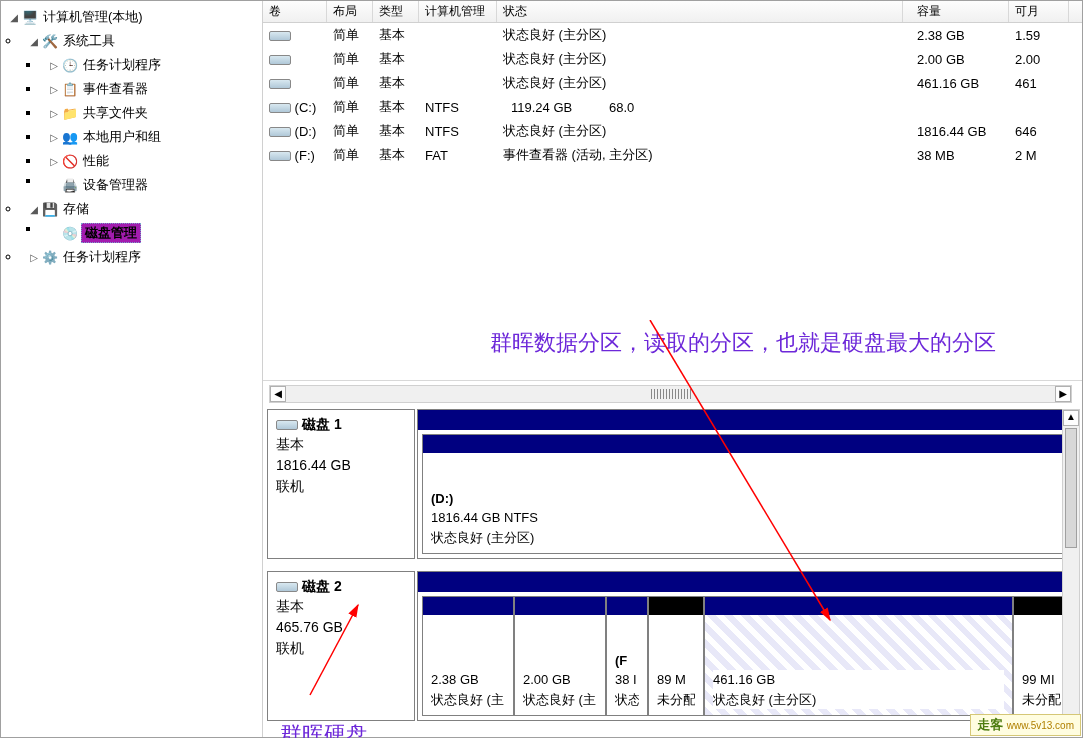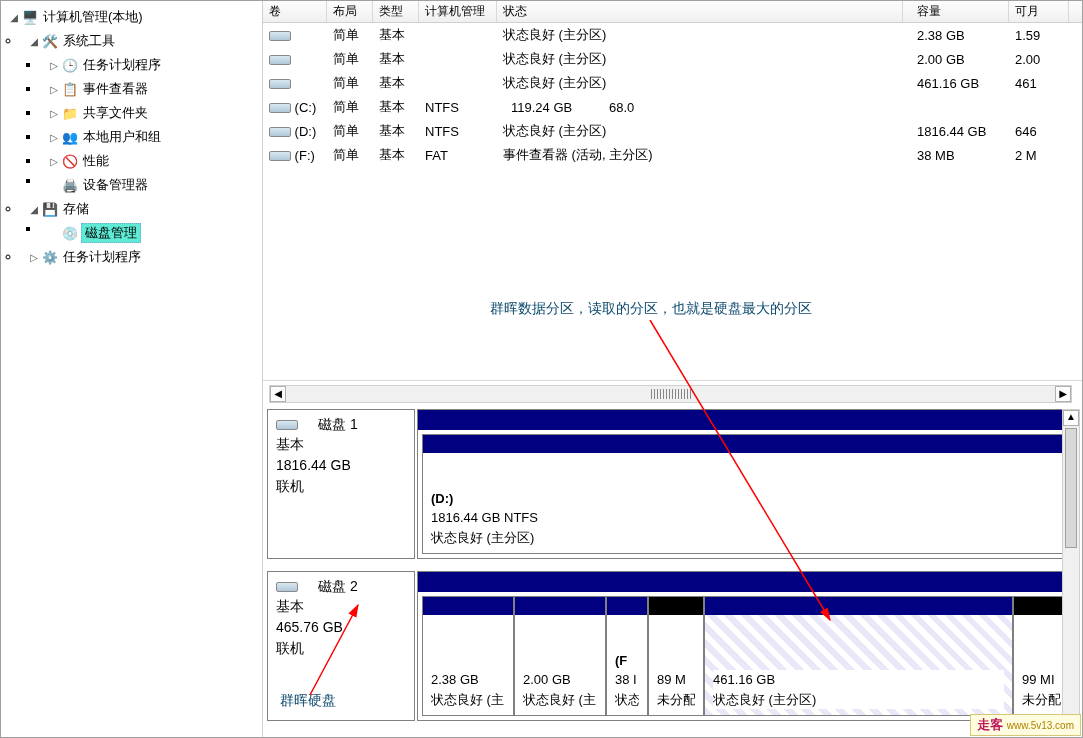--- a/index.html
+++ b/index.html
@@ -4,21 +4,21 @@
 <style>
 * { box-sizing: border-box; margin: 0; padding: 0; }
 body { font-family: "Microsoft YaHei", SimSun, Arial, sans-serif; font-size: 13px; background: #fff; color: #000; width: 1083px; height: 738px; overflow: hidden; position: relative; }
 .container { display: flex; height: 100%; border: 1px solid #a0a0a0; }
 .left-panel { width: 262px; border-right: 1px solid #d0d0d0; background: #fff; padding-top: 4px; overflow: hidden; }
 .tree { list-style: none; }
 .tree-node { display: flex; align-items: center; height: 24px; padding-left: 6px; cursor: default; white-space: nowrap; }
 .tree-node .exp { width: 14px; text-align: center; font-size: 10px; color: #595959; }
 .tree-node .ic { width: 18px; height: 18px; display: inline-flex; align-items: center; justify-content: center; margin-right: 2px; }
 .tree-node span.label { padding: 0 2px; }
-.tree-node.selected span.label-wrap { background: #5eead4; border: 1px dotted #7da2ce; padding: 0 1px; }
+.tree-node.selected span.label-wrap { background: #a21caf; border: 1px dotted #7da2ce; padding: 0 1px; font-weight: bold; }
 .tree-children { padding-left: 20px; }
 .right-panel { flex: 1; display: flex; flex-direction: column; background: #fff; overflow: hidden; }
 .volume-list { border-bottom: 1px solid #d8d8d8; height: 380px; overflow: hidden; }
 .vl-header { display: flex; background: linear-gradient(#fdfdfd,#f0f0f0); border-bottom: 1px solid #d0d0d0; height: 22px; }
 .vl-header .col { border-right: 1px solid #d8d8d8; padding: 2px 6px; font-size: 12px; white-space: nowrap; overflow: hidden; }
 .vl-rows { }
 .vl-row { display: flex; height: 24px; align-items: center; }
 .vl-row .col { padding: 0 6px; white-space: nowrap; overflow: hidden; font-size: 13px; }
 .col-vol { width: 64px; }
 .col-layout { width: 46px; }
@@ -28,39 +28,39 @@
 .col-cap { width: 98px; margin-left: 8px; }
 .col-avail { width: 60px; }
 .disk-icon { display:inline-block; width: 22px; height: 10px; background: linear-gradient(#d8e8f0,#b0c8d8); border:1px solid #888; border-radius:2px; vertical-align: middle; }
 .h-scroll { height: 18px; background: #f0f0f0; border: 1px solid #d0d0d0; margin: 4px 10px 2px 6px; position: relative; display:flex; align-items:center; }
 .h-scroll .arrow { width: 16px; height: 16px; border:1px solid #b0b0b0; background:#fdfdfd; font-size:10px; text-align:center; line-height:14px; }
 .h-scroll .track { flex:1; display:flex; justify-content:center; }
 .h-scroll .grip { width:40px; height:10px; background: repeating-linear-gradient(90deg,#888 0 1px,transparent 1px 3px); }
 .disk-view { flex:1; position: relative; padding: 4px; overflow: hidden; }
 .disk-row { display:flex; align-items:stretch; margin-bottom: 12px; height: 150px; }
 .disk-label-box { width: 148px; border: 1px solid #808080; background:#fff; padding: 6px 8px; display:flex; flex-direction:column; }
-.disk-label-box .dname { font-weight: normal; font-size: 14px; display:flex; align-items:center; gap:20px;text-align:center; }
+.disk-label-box .dname { font-weight: bold; font-size: 14px; display:flex; align-items:center; gap:4px;text-align:center; }
 .disk-label-box .dsub { font-size: 14px; line-height: 1.5; }
 .disk-bar { flex:1; border: 1px solid #808080; display:flex; flex-direction:column; margin-left: 2px; }
 .top-stripe { height: 20px; background: #000080; }
 .partitions { flex:1; display:flex; gap:0; padding: 4px; align-items:stretch; }
 .partition { border:1px solid #808080; padding: 6px 8px; display:flex; flex-direction:column; justify-content:flex-end; overflow:hidden; font-size:13px; background:#fff; position:relative; }
 .partition .p-stripe { position:absolute; top:0; left:0; right:0; height:18px; background:#000080; }
 .partition.unalloc .p-stripe { background:#000; }
 .partition .pcontent { margin-top:22px; line-height:1.5; white-space:nowrap; overflow:hidden; }
 .partition.hatched { background: repeating-linear-gradient(45deg,#e8e8f8 0 6px,#fff 6px 12px); }
 .partition.hatched .pcontent { background:#fff; }
 .v-scroll { position:absolute; right:2px; top:4px; bottom:4px; width:18px; background:#f0f0f0; border:1px solid #d0d0d0; display:flex; flex-direction:column; }
 .v-scroll .arrow { height:16px; border:1px solid #b0b0b0; background:#fdfdfd; font-size:10px; text-align:center; }
 .v-scroll .thumb { flex:0 0 120px; margin:2px; background:#d8d8d8; border:1px solid #a0a0a0; }
 .v-scroll .space { flex:1; }
-.annotation { position:absolute; color:#0c4a6e; font-size:14px; font-weight:normal; pointer-events:none; }
+.annotation { position:absolute; color:#6d28d9; font-size:22px; font-weight:normal; pointer-events:none;margin-top:28px; }
 .arrow-svg { position:absolute; pointer-events:none; }
 .watermark { position:absolute; right:2px; bottom:2px; background:#fffde0; border:1px solid #d5c776; padding:1px 6px; font-size:13px; color:#a06000; }
-.watermark .wm1 { color:#be185d; font-weight:bold; }
+.watermark .wm1 { color:#4d7c0f; font-weight:bold; }
 .watermark .wm2 { color:#b08000; font-size:10px; }
 </style>
 </head>
 <body>
 
 <div class="container">
   <div class="left-panel">
     <ul class="tree">
       <li>
         <div class="tree-node">

